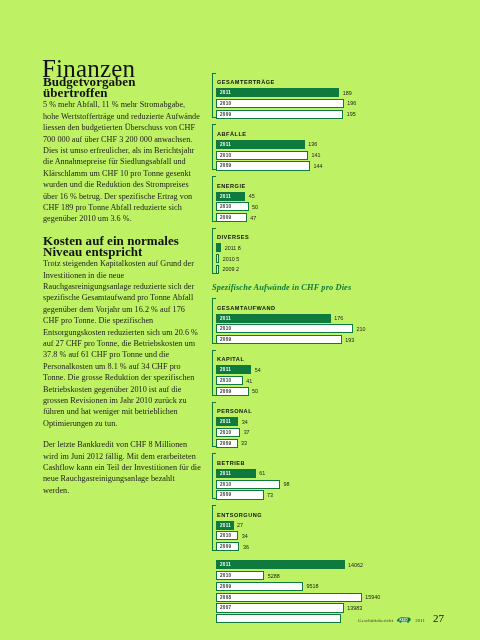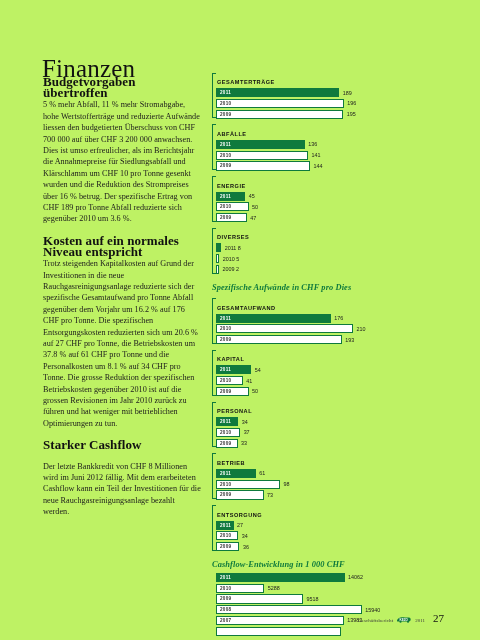--- a/index.html
+++ b/index.html
@@ -195,21 +195,20 @@
   <div id="text-column">
     <div class="para-block">
       <div class="para-head">Budgetvorgaben übertroffen</div>
       <div class="para-body">5 % mehr Abfall, 11 % mehr Stromabgabe, hohe Wertstofferträge und reduzierte Aufwände liessen den budgetierten Überschuss von CHF 700 000 auf über CHF 3 200 000 anwachsen. Dies ist umso erfreulicher, als im Berichtsjahr die Annahmepreise für Siedlungsabfall und Klärschlamm um CHF 10 pro Tonne gesenkt wurden und die Reduktion des Strompreises über 16 % betrug. Der spezifische Ertrag von CHF 189 pro Tonne Abfall reduzierte sich gegenüber 2010 um 3.6 %.</div>
     </div>
     <div class="para-block">
       <div class="para-head">Kosten auf ein normales Niveau entspricht</div>
       <div class="para-body">Trotz steigenden Kapitalkosten auf Grund der Investitionen in die neue Rauchgasreinigungsanlage reduzierte sich der spezifische Gesamtaufwand pro Tonne Abfall gegenüber dem Vorjahr um 16.2 % auf 176 CHF pro Tonne. Die spezifischen Entsorgungskosten reduzierten sich um 20.6 % auf 27 CHF pro Tonne, die Betriebskosten um 37.8 % auf 61 CHF pro Tonne und die Personalkosten um 8.1 % auf 34 CHF pro Tonne. Die grosse Reduktion der spezifischen Betriebskosten gegenüber 2010 ist auf die grossen Revisionen im Jahr 2010 zurück zu führen und hat weniger mit betrieblichen Optimierungen zu tun.</div>
     </div>
     <div class="para-block">
-      <div class="para-head">Starker Cashflow</div>
     </div>
     <div class="para-block">
       <div class="para-body">Der letzte Bankkredit von CHF 8 Millionen wird im Juni 2012 fällig. Mit dem erarbeiteten Cashflow kann ein Teil der Investitionen für die neue Rauchgasreinigungsanlage bezahlt werden.</div>
     </div>
   </div>
 
   <div id="charts-column">
 
     <div class="chart-block" id="chart-ertraege">
       <div class="groups-host">
@@ -396,21 +395,20 @@
                 <div class="bar" style="width: 23.4783px;">
                   <span class="bar-year">2009</span>
                 </div>
                 <span class="bar-value">36</span>
               </div>
             </div></div>
         </div>
     </div>
 
     <div class="chart-block" id="cashflow-block">
-      <div class="chart-title">Cashflow-Entwicklung in 1 000 CHF</div>
       <div class="bars" id="cashflow-bars">
           <div class="bar-row">
             <div class="bar filled" style="width: 128.567px;">
               <span class="bar-year">2011</span>
             </div>
             <span class="bar-value">14062</span>
           </div>
           <div class="bar-row">
             <div class="bar" style="width: 48.3474px;">
               <span class="bar-year">2010</span>

